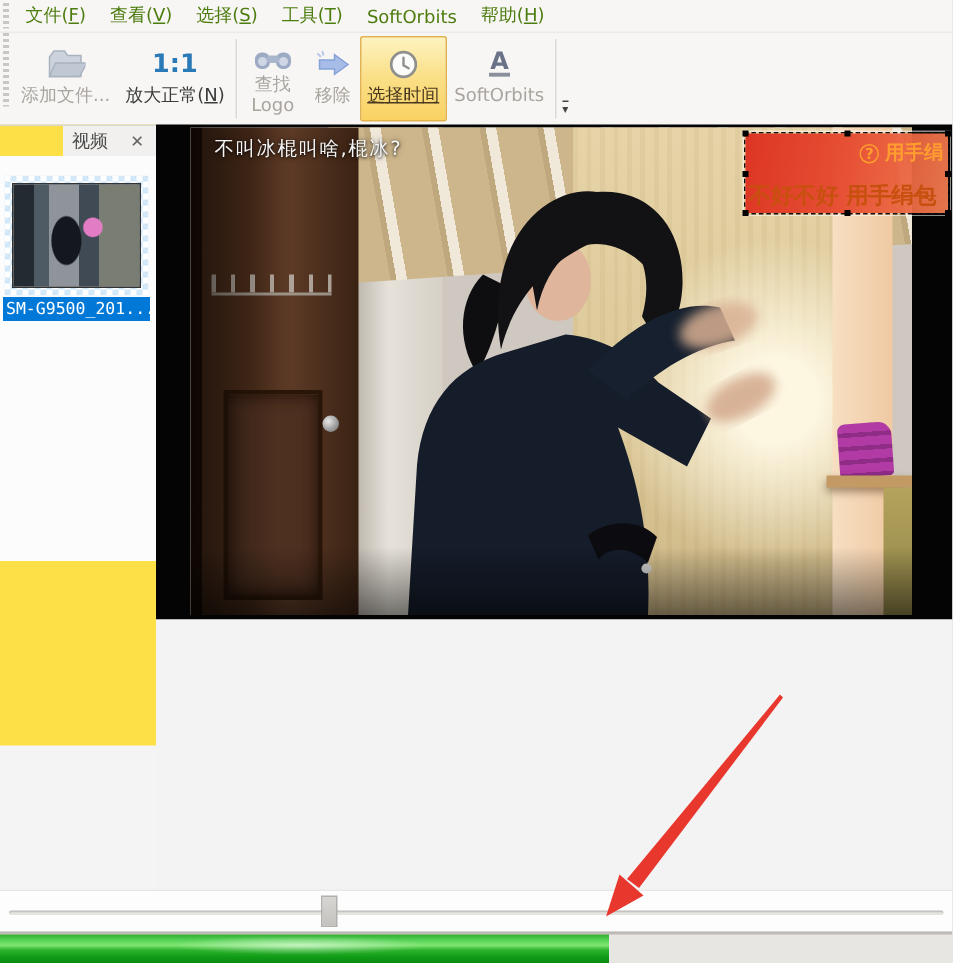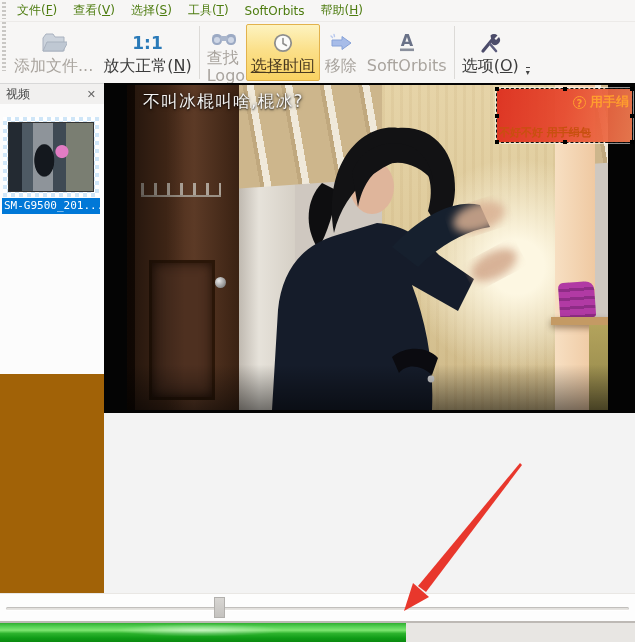--- a/index.html
+++ b/index.html
@@ -14,33 +14,33 @@
   .grip { width:4px; height:80%; margin:0 3px 0 2px;
           background:repeating-linear-gradient(to bottom,#c9c7c4 0 2px,transparent 2px 4px); }
   .menu-item { padding:2px 8px; color:#4d7c0f; cursor:default; }
 
   
   #toolbar { position:absolute; left:0; top:22px; width:100%; height:61px; background:#f7f6f5;
              display:flex; align-items:stretch; }
   .tb-btn { display:flex; flex-direction:column; align-items:center; justify-content:flex-start;
             padding:4px 4px 2px; margin:2px 0; min-width:40px; border:1px solid transparent; }
   .tb-icon { height:28px; display:flex; align-items:center; justify-content:center; }
-  .tb-label { font-size:16px; color:#3c3c3c; text-align:left; line-height:1.15; white-space:pre-line; }
+  .tb-label { font-size:12px; color:#3c3c3c; text-align:center; line-height:1.15; white-space:pre-line; }
   .tb-btn.disabled .tb-label { color:#a9a49e; }
   .tb-btn.sel { background:linear-gradient(to bottom,#fdf3c0,#fbe08a 45%,#f9d262);
                 border:1px solid #e2b24c; border-radius:2px; }
   .tb-btn.sel .tb-label { color:#4a3a20; text-decoration:underline; }
   .tb-sep { width:1px; background:#dcdad7; margin:4px 2px; }
   .ratio-icon { color:#2a7ab8; font-weight:bold; font-size:17px; }
   #tb-overflow { align-self:flex-end; margin:0 0 6px 2px; color:#444; font-size:8px; line-height:1;
                  border-top:1px solid #444; padding-top:1px; }
 
   
-  #sidebar { position:absolute; left:0; top:83px; width:104px; height:510px; background:#a16207;
-             border-top:1px solid #d8d8d8; }
+  #sidebar { position:absolute; left:0; top:83px; width:104px; height:414px; background:#fde047;
+             border-top:1px solid #d8d8d8;padding-left:42px; }
   #sidebar-header { height:20px; background:#f1f0ef; display:flex; align-items:center;
                     justify-content:space-between; padding:0 6px; color:#4a4a4a; }
   #sidebar-close { color:#666; font-size:11px; padding:0 2px; }
   #sidebar-list { position:absolute; left:0; top:20px; width:100%; height:270px; background:#fcfcfc; }
   .thumb-sel { position:absolute; left:3px; top:13px; width:96px; height:80px;
       background-image:
         linear-gradient(45deg,#cfe6f8 25%,transparent 25%,transparent 75%,#cfe6f8 75%),
         linear-gradient(45deg,#cfe6f8 25%,#ffffff 25%,#ffffff 75%,#cfe6f8 75%);
       background-size:8px 8px; background-position:0 0,4px 4px; }
   .thumb-img { position:absolute; left:5px; top:5px; right:5px; bottom:5px;
@@ -83,35 +83,35 @@
                  transform:rotate(-4deg); border-radius:5px 9px 3px 3px;
                  background:repeating-linear-gradient(180deg,#b13aa4 0 6px,#8e2c86 6px 9px); }
   .right-bottom { position:absolute; left:462px; right:0; top:240px; bottom:0;
                   background:linear-gradient(180deg,#b3a35c,#8f8348); }
   .vignette { position:absolute; inset:0;
               background:linear-gradient(90deg,rgba(0,0,0,.55),rgba(0,0,0,0) 12%),
                          linear-gradient(0deg,rgba(0,0,0,.5),rgba(0,0,0,0) 14%); }
   #woman { position:absolute; left:115px; top:10px; }
 
   
-  .dm { position:absolute; color:#f4f4f4; font-size:17px; letter-spacing:1px;
+  .dm { position:absolute; color:#f4f4f4; font-size:13px; letter-spacing:1px;
         text-shadow:0 1px 2px rgba(0,0,0,.85), 0 0 4px rgba(0,0,0,.5); white-space:nowrap; }
   #dm1 { left:16px; top:5px; }
   #dm2 { left:36px; top:28px; display:flex; align-items:center; gap:4px; }
 
   
   #wm-sel { position:absolute; left:392px; top:5px; width:137px; height:55px;
             border:1px dashed #101010; box-shadow:0 0 0 1px rgba(255,255,255,.55); }
   #wm-red { position:absolute; inset:0; opacity:.95;
             background:linear-gradient(100deg,#dd2d1d 0%,#e64a2e 50%,#ef7b50 100%); }
   .wm-top { position:absolute; right:3px; top:4px; color:#ff9d2e; font-size:13px; font-weight:bold;
             display:flex; align-items:center; gap:4px; white-space:nowrap; }
   .wm-badge { display:inline-block; width:13px; height:13px; border:1.5px solid #ff9d2e; border-radius:50%;
               font-size:10px; line-height:13px; text-align:center; font-weight:bold; }
-  .wm-bottom { position:absolute; left:2px; bottom:2px; color:#c8500f; font-size:11px; font-weight:bold;
+  .wm-bottom { position:absolute; left:2px; bottom:2px; color:#c8500f; font-size:15px; font-weight:bold;
                white-space:nowrap; }
   .wm-strike { text-decoration:line-through; }
   .handle { position:absolute; width:4px; height:4px; background:#000; }
   .h-nw{left:-2px;top:-2px}.h-n{left:50%;top:-2px;margin-left:-2px}.h-ne{right:-2px;top:-2px}
   .h-w{left:-2px;top:50%;margin-top:-2px}.h-e{right:-2px;top:50%;margin-top:-2px}
   .h-sw{left:-2px;bottom:-2px}.h-s{left:50%;bottom:-2px;margin-left:-2px}.h-se{right:-2px;bottom:-2px}
 
   
   #workspace { position:absolute; left:104px; top:413px; right:0; height:180px; background:#f3f3f3; }
   #sliderstrip { position:absolute; left:0; top:593px; width:100%; height:28px; background:#fdfdfd;
@@ -174,62 +174,52 @@
           <rect x="1" y="5" width="10" height="11" rx="4.5" fill="#9caac4"></rect>
           <rect x="15" y="5" width="10" height="11" rx="4.5" fill="#9caac4"></rect>
           <rect x="9" y="7" width="8" height="5" rx="2" fill="#aab6cc"></rect>
           <circle cx="6" cy="11" r="3" fill="#cfd7e6"></circle>
           <circle cx="20" cy="11" r="3" fill="#cfd7e6"></circle>
         </svg>
       </div>
       <div class="tb-label" style="max-width:34px">查找 Logo</div>
     </div>
 
+    <div class="tb-btn disabled" style="min-width:34px">
+      <div class="tb-icon">
+        <svg width="26" height="20" viewBox="0 0 26 20">
+          <path d="M4 7 h10 V3.5 L23 10 l-9 6.5 V13 H4 z" fill="#a7bce8" stroke="#87a2d8" stroke-width="1"></path>
+          <path d="M3 3 l1.5 1.5 M6 1.5 l.5 2" stroke="#b9c9ee" stroke-width="1.4" stroke-linecap="round"></path>
+        </svg>
+      </div>
+      <div class="tb-label">移除</div>
+    </div>
+
     <div class="tb-btn sel">
       <div class="tb-icon">
         <svg width="24" height="24" viewBox="0 0 24 24">
           <circle cx="12" cy="12" r="8.2" fill="#fbfbf9" stroke="#8f8f8d" stroke-width="1.8"></circle>
           <path d="M12 7.5v5l3.4 2" stroke="#8f8f8d" stroke-width="1.6" fill="none" stroke-linecap="round"></path>
         </svg>
       </div>
       <div class="tb-label">选择时间</div>
     </div>
 
-    <div class="tb-btn disabled" style="min-width:34px">
-      <div class="tb-icon">
-        <svg width="26" height="20" viewBox="0 0 26 20">
-          <path d="M4 7 h10 V3.5 L23 10 l-9 6.5 V13 H4 z" fill="#a7bce8" stroke="#87a2d8" stroke-width="1"></path>
-          <path d="M3 3 l1.5 1.5 M6 1.5 l.5 2" stroke="#b9c9ee" stroke-width="1.4" stroke-linecap="round"></path>
-        </svg>
-      </div>
-      <div class="tb-label">移除</div>
-    </div>
-
     <div class="tb-btn disabled">
       <div class="tb-icon">
         <svg width="22" height="24" viewBox="0 0 22 24">
           <text x="11" y="15" text-anchor="middle" font-size="16" font-weight="bold" fill="#6a7288" font-family="'DejaVu Sans',sans-serif">A</text>
           <rect x="4" y="17.5" width="14" height="2.6" fill="#8a8f9c"></rect>
         </svg>
       </div>
       <div class="tb-label">SoftOrbits</div>
     </div>
 
     <div class="tb-sep"></div>
 
-    <div class="tb-btn">
-      <div class="tb-icon">
-        <svg width="24" height="24" viewBox="0 0 24 24">
-          <path d="M5 20 L14 9" stroke="#4c4c6a" stroke-width="3.2" stroke-linecap="round"></path>
-          <path d="M12.5 4.5 a5 5 0 0 1 7 0 l-3 3 1.5 1.5 3-3 a5 5 0 0 1 -7 7 z" fill="#4c4c6a"></path>
-          <path d="M18 20 L12 13" stroke="#5d5d7d" stroke-width="2.6" stroke-linecap="round"></path>
-        </svg>
-      </div>
-      <div class="tb-label mn">选项(<u>O</u>)</div>
-    </div>
 
     <div id="tb-overflow">▾</div>
   </div>
 
   <div id="sidebar">
     <div id="sidebar-header">
       <span>视频</span>
       <span id="sidebar-close">✕</span>
     </div>
     <div id="sidebar-list">

